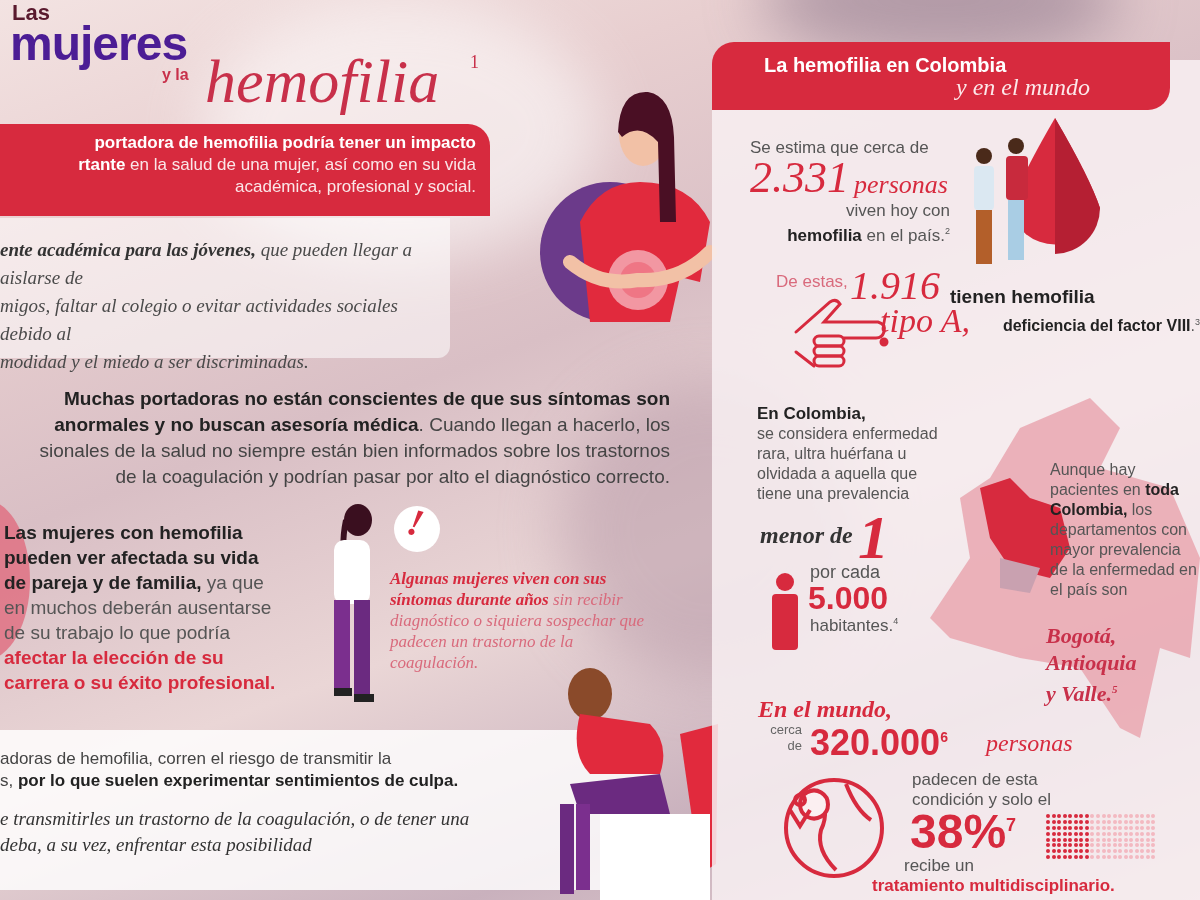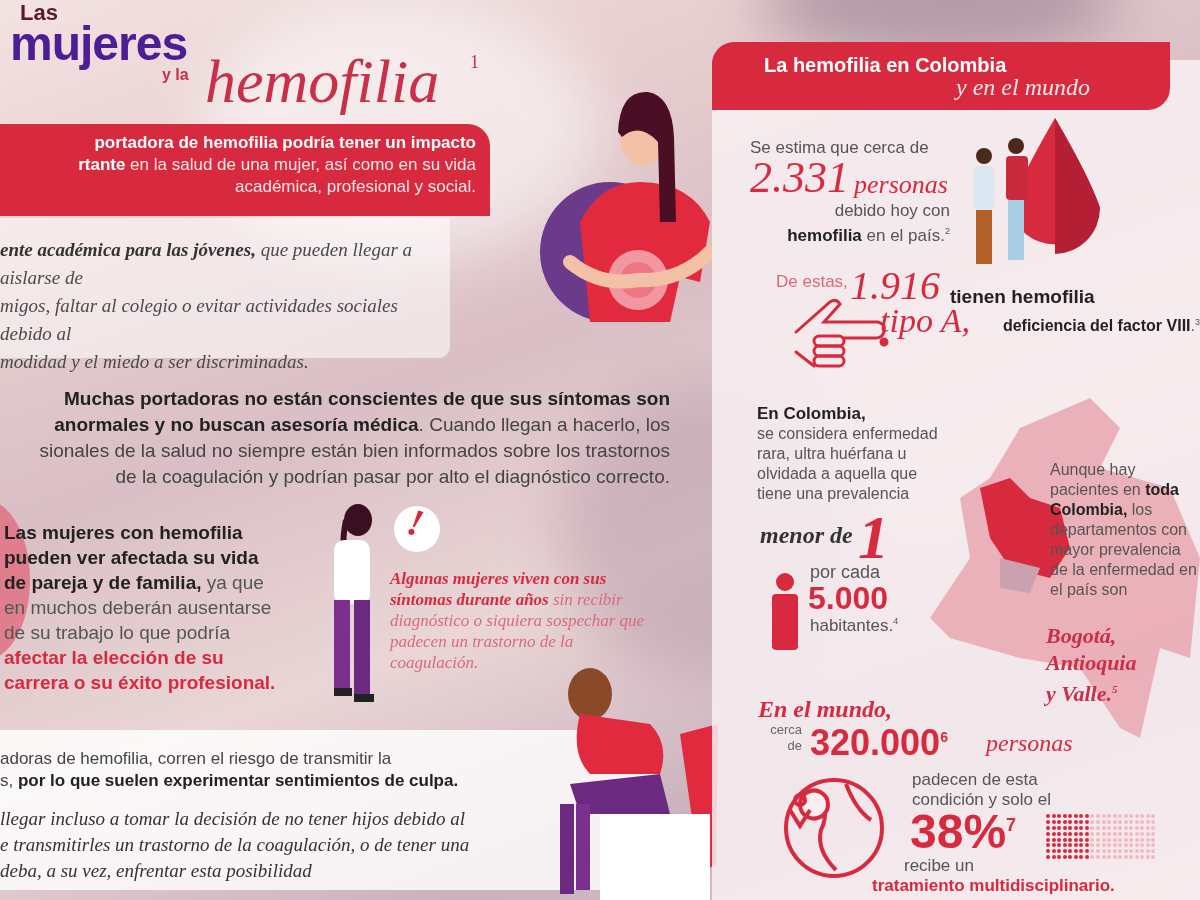--- a/index.html
+++ b/index.html
@@ -9,21 +9,21 @@
     font-family: "Liberation Sans", sans-serif;
     background: linear-gradient(160deg, #f3e3e2 0%, #e8cfd0 20%, #d9bfc5 40%, #ead6d6 60%, #c9b1bd 80%, #e6d2d3 100%);
     color: #333;
   }
   .bg-cloud {
     position: absolute; border-radius: 50%; filter: blur(30px); opacity: .55;
   }
   .abs { position: absolute; }
 
   
-  .title-las { left: 12px; top: 0px; font-size: 22px; font-weight: bold; color: #5a1a2e; margin-left: 8px; }
+  .title-las { left: 12px; top: 0px; font-size: 22px; font-weight: bold; color: #5a1a2e; }
   .title-mujeres { left: 10px; top: 16px; font-size: 48px; font-weight: bold; color: #4c1d95; letter-spacing: -1px; }
   .title-yla { left: 162px; top: 66px; font-size: 16px; font-weight: bold; color: #c8304a; }
   .title-hemofilia { left: 205px; top: 46px; font-family: "Liberation Serif", serif; font-style: italic; font-size: 62px; color: #c8304a; }
   .title-sup { left: 470px; top: 52px; font-family: "Liberation Serif", serif; font-size: 18px; color: #c8304a; }
 
   .red-banner {
     left: -10px; top: 124px; width: 500px; height: 92px;
     background: #d72a3e; border-radius: 0 22px 0 0;
     color: #fbe6e8; font-size: 17px; text-align: right; padding: 8px 14px 0 0; line-height: 22px;
   }
@@ -200,21 +200,20 @@
 <div class="abs algunas-text">
   <b>Algunas mujeres viven con sus síntomas durante años</b><span> sin recibir diagnóstico o siquiera sospechar que padecen un trastorno de la coagulación.</span>
 </div>
 
 <div class="abs box-bottom"></div>
 <div class="abs bottom-text1">
   <div>adoras de hemofilia, corren el riesgo de transmitir la</div>
   <div><span>s, </span><b>por lo que suelen experimentar sentimientos de culpa.</b></div>
 </div>
 <div class="abs bottom-text2">
-  <div>llegar incluso a tomar la decisión de no tener hijos debido al</div>
   <div>e transmitirles un trastorno de la coagulación, o de tener una</div>
   <div> deba, a su vez, enfrentar esta posibilidad</div>
 </div>
 
 <svg class="abs figure3" viewBox="0 0 180 236">
   <path d="M140 70 L178 60 L176 200 L160 210 Z" fill="#e12a3d"></path>
   <rect x="60" y="150" width="110" height="86" fill="#fff"></rect>
   <ellipse cx="50" cy="30" rx="22" ry="26" fill="#8a4a2a"></ellipse>
   <path d="M40 50 Q30 90 50 110 L120 110 Q130 80 110 60 Z" fill="#e12a3d"></path>
   <path d="M30 120 L120 110 L130 150 L40 150 Z" fill="#6b2a80"></path>
@@ -224,21 +223,21 @@
 
 <div class="abs right-panel"></div>
 <div class="abs right-header"></div>
 <div class="abs right-title">La hemofilia en Colombia</div>
 <div class="abs right-subtitle">y en el mundo</div>
 
 <div class="abs se-estima">Se estima que cerca de</div>
 <div class="abs big-2331">2.331</div>
 <div class="abs personas-1">personas</div>
 <div class="abs viven">
-  <div>debido hoy con</div>
+  <div>viven hoy con</div>
   <div><b>hemofilia</b><span> en el país.</span><sup style="font-size:9px">2</sup></div>
 </div>
 <svg class="abs drop" viewBox="0 0 110 140">
   <path d="M55 0 Q90 60 100 90 A46 46 0 0 1 10 90 Q20 60 55 0 Z" fill="#d72a3e"></path>
   <path d="M55 0 Q90 60 100 90 A46 46 0 0 1 55 136 Z" fill="#b51f33"></path>
 </svg>
 <svg class="abs" style="left:968px;top:134px;width:70px;height:140px;" viewBox="0 0 70 140">
   <circle cx="16" cy="22" r="8" fill="#4a2a1a"></circle>
   <rect x="6" y="32" width="20" height="44" rx="4" fill="#dbe8f2"></rect>
   <rect x="8" y="76" width="16" height="54" fill="#b35f2a"></rect>

